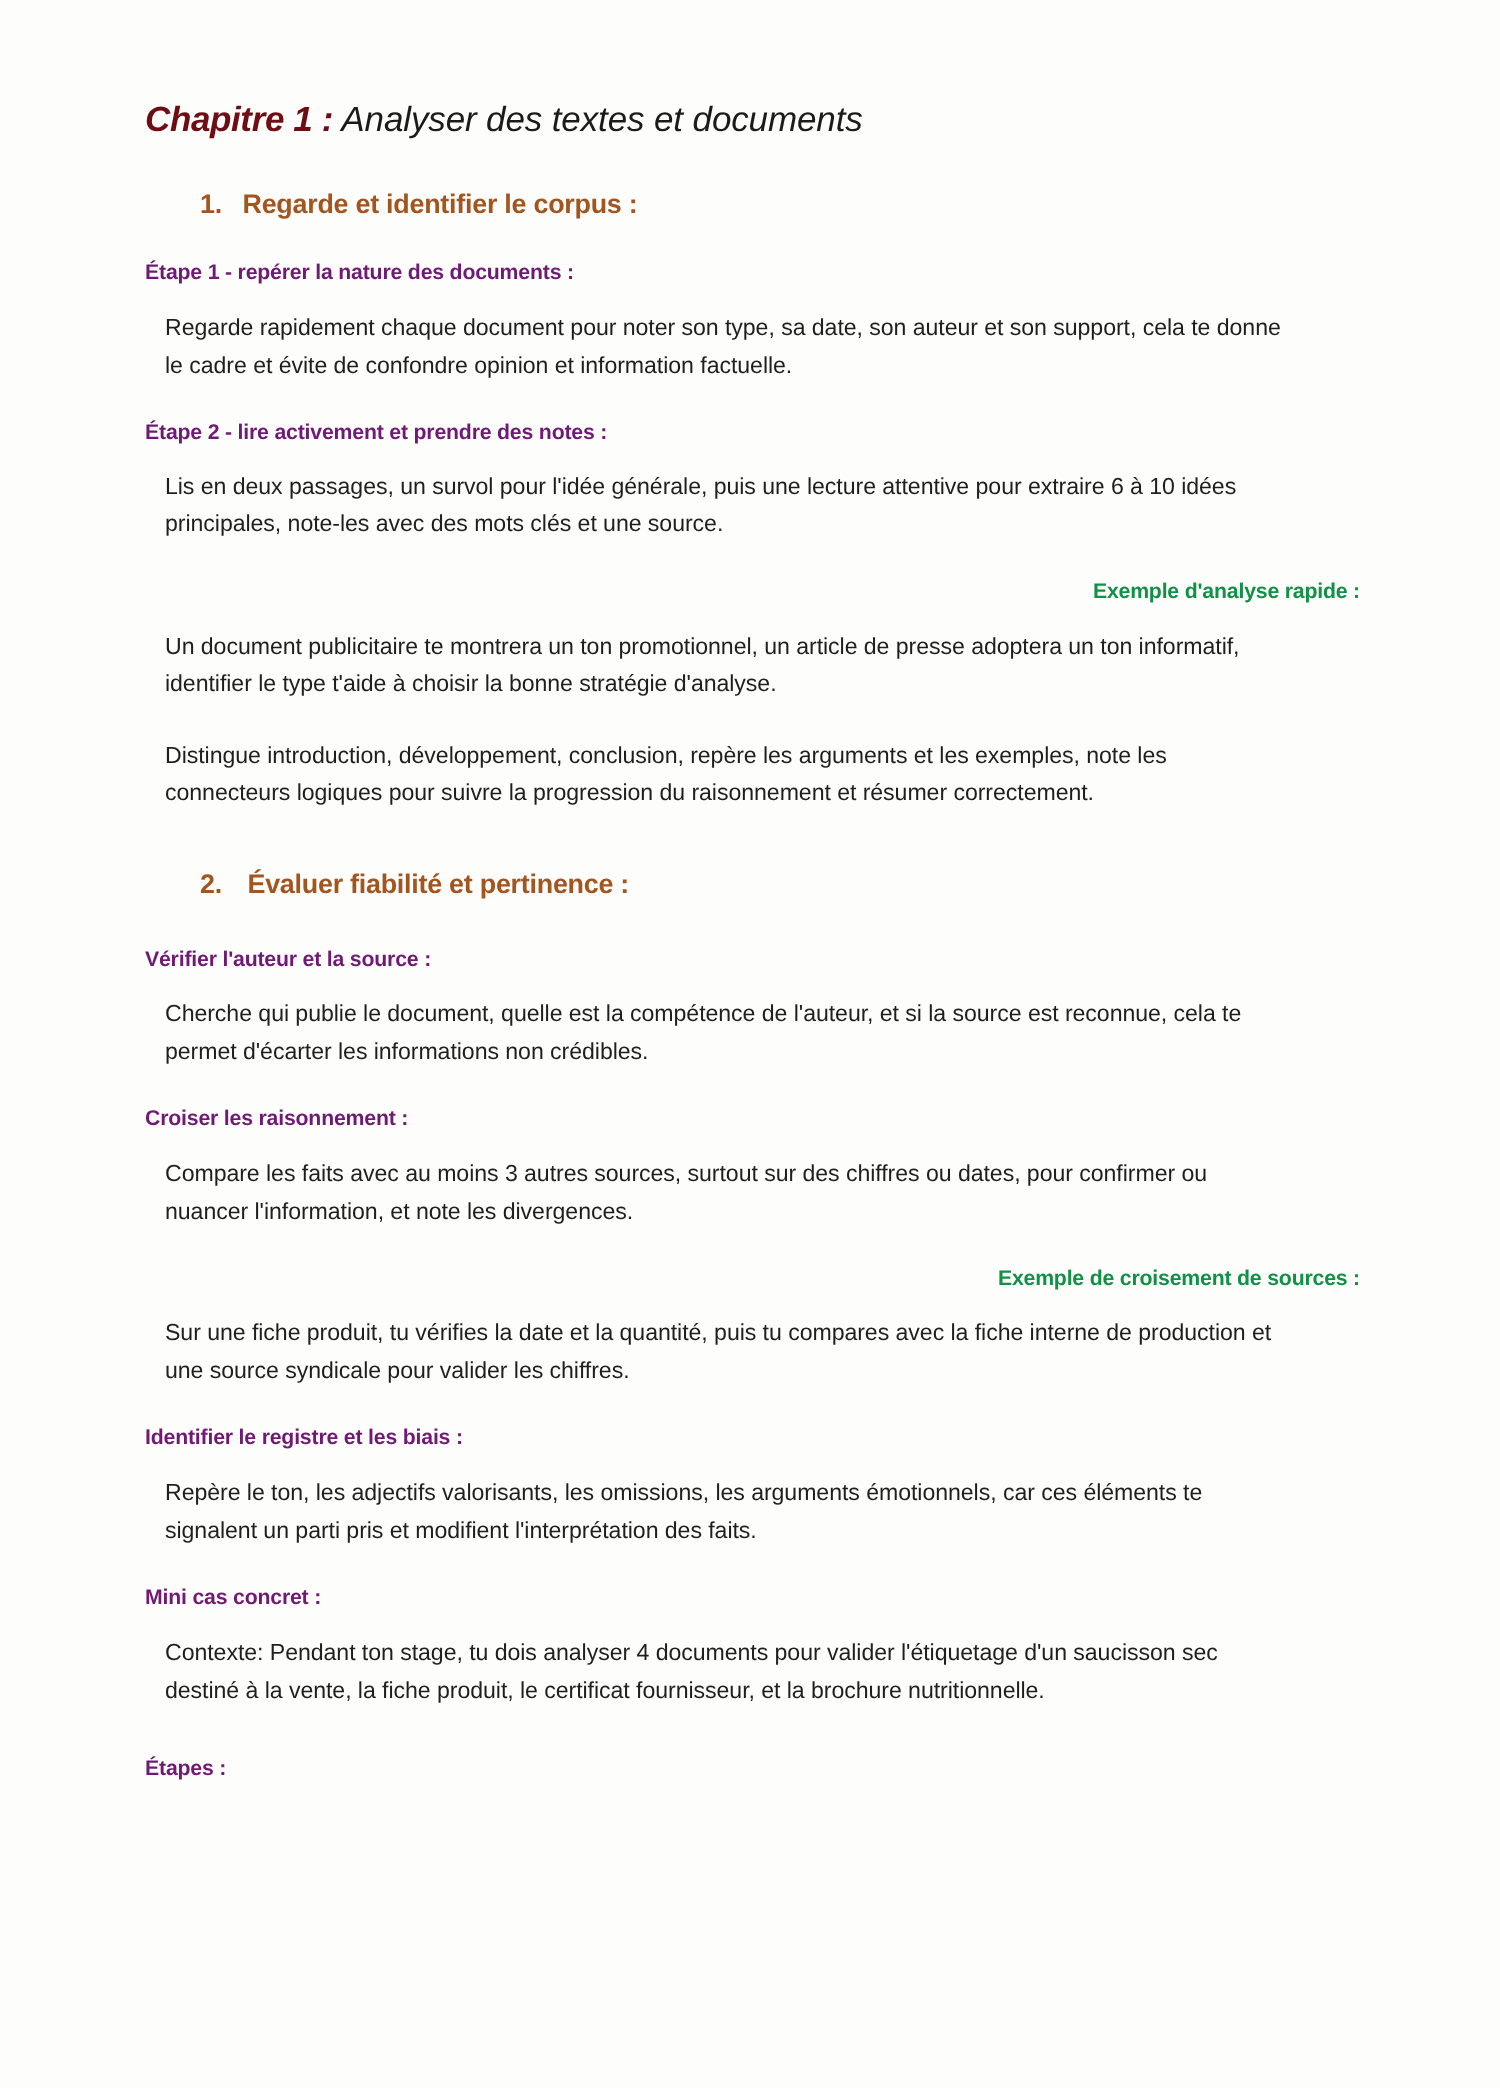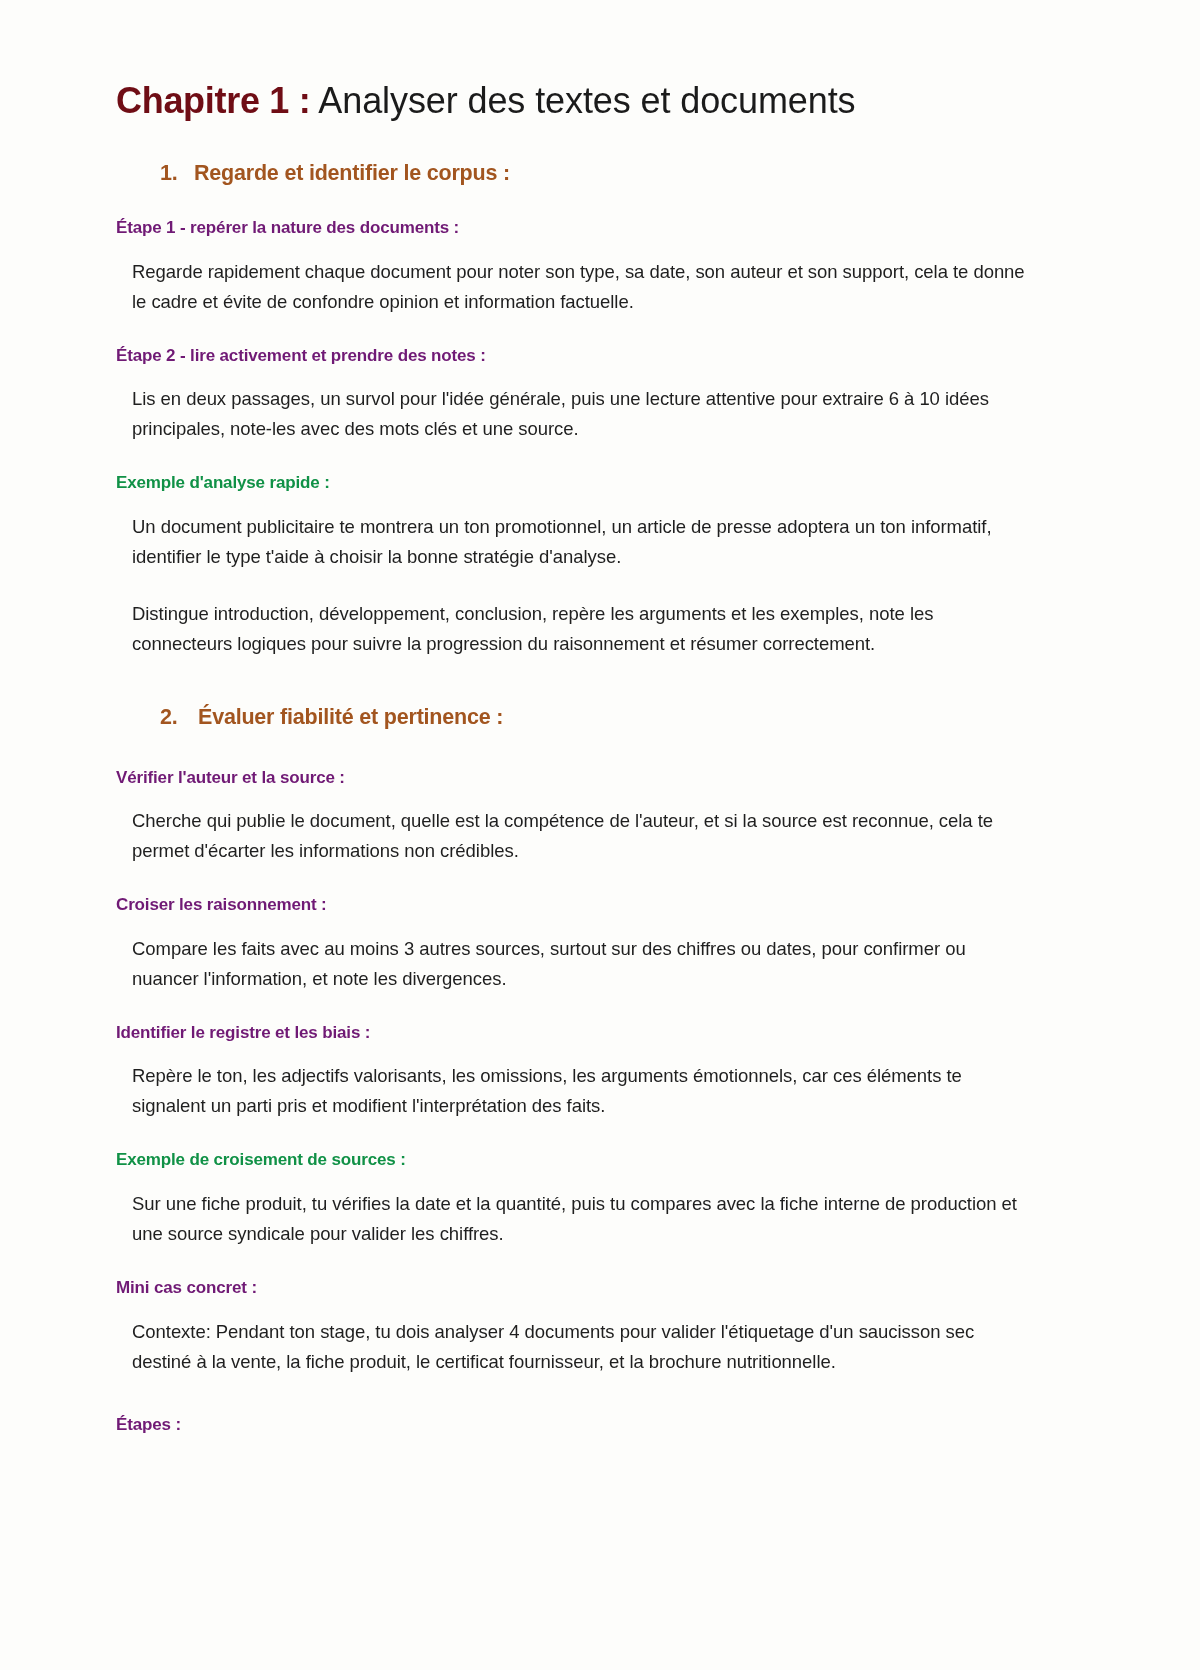--- a/index.html
+++ b/index.html
@@ -17,26 +17,27 @@
   .page {
     width: 1200px;
     height: 1670px;
     box-sizing: border-box;
     padding: 78px 112px 40px 116px;
     position: relative;
   }
 
   
   .doc-title {
-    font-size: 36px;
+    font-size: 28px;
     line-height: 1.25;
     font-weight: 400;
     color: #1b1b1b;
     margin: 0 0 38px 0;
     letter-spacing: -0.1px;
+    font-style: italic;
   }
   .doc-title .chapitre {
     font-weight: 700;
     color: #6f0d15;
     letter-spacing: -0.3px;
   }
 
   
   .section-heading {
     display: flex;
@@ -71,20 +72,21 @@
   .sub-heading {
     font-size: 17px;
     font-weight: 700;
     color: #701a75;
     letter-spacing: -0.15px;
     margin: 0 0 4px 0;
     line-height: 1.45;
   }
   .sub-heading.green {
     color: #109146;
+    text-align: right;
   }
 
   .body-text {
     font-size: 18.5px;
     line-height: 1.62;
     color: #1f1f1f;
     margin: 16px;
     letter-spacing: -0.05px;
     max-width: 905px;
   }
@@ -132,27 +134,27 @@
     <p class="sub-heading">Vérifier l'auteur et la source :</p>
     <p class="body-text">Cherche qui publie le document, quelle est la compétence de l'auteur, et si la source est reconnue, cela te permet d'écarter les informations non crédibles.</p>
   </div>
 
   <div class="block">
     <p class="sub-heading">Croiser les raisonnement :</p>
     <p class="body-text">Compare les faits avec au moins 3 autres sources, surtout sur des chiffres ou dates, pour confirmer ou nuancer l'information, et note les divergences.</p>
   </div>
 
   <div class="block">
-    <p class="sub-heading">Identifier le registre et les biais :</p>
-    <p class="body-text">Repère le ton, les adjectifs valorisants, les omissions, les arguments émotionnels, car ces éléments te signalent un parti pris et modifient l'interprétation des faits.</p>
+    <p class="sub-heading green">Exemple de croisement de sources :</p>
+    <p class="body-text">Sur une fiche produit, tu vérifies la date et la quantité, puis tu compares avec la fiche interne de production et une source syndicale pour valider les chiffres.</p>
   </div>
 
   <div class="block">
-    <p class="sub-heading green">Exemple de croisement de sources :</p>
-    <p class="body-text">Sur une fiche produit, tu vérifies la date et la quantité, puis tu compares avec la fiche interne de production et une source syndicale pour valider les chiffres.</p>
+    <p class="sub-heading">Identifier le registre et les biais :</p>
+    <p class="body-text">Repère le ton, les adjectifs valorisants, les omissions, les arguments émotionnels, car ces éléments te signalent un parti pris et modifient l'interprétation des faits.</p>
   </div>
 
   <div class="block">
     <p class="sub-heading">Mini cas concret :</p>
     <p class="body-text">Contexte: Pendant ton stage, tu dois analyser 4 documents pour valider l'étiquetage d'un saucisson sec destiné à la vente, la fiche produit, le certificat fournisseur, et la brochure nutritionnelle.</p>
   </div>
 
   <div class="block last-etapes">
     <p class="sub-heading">Étapes :</p>
   </div>

